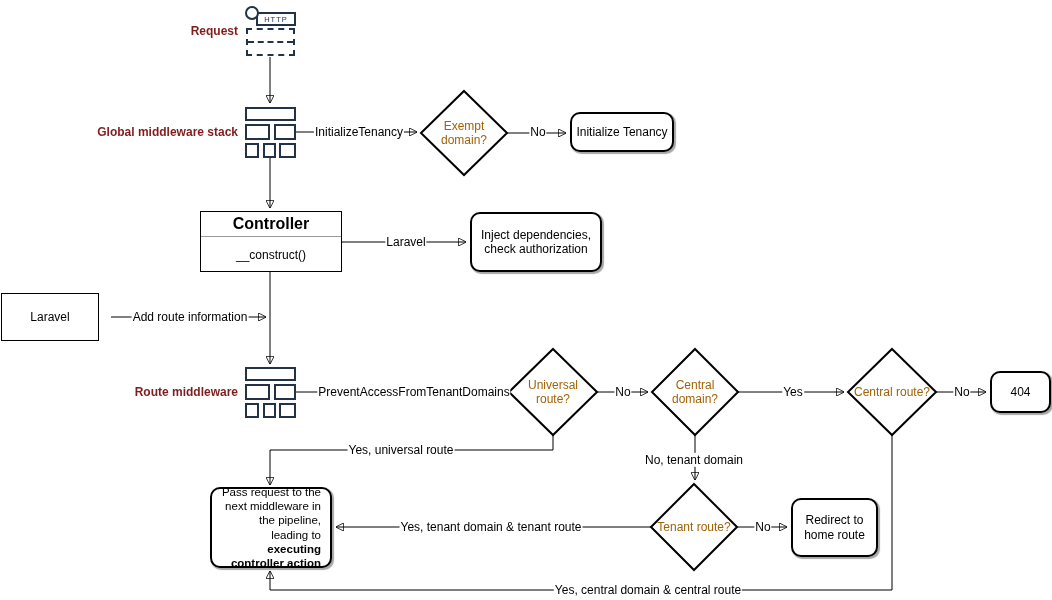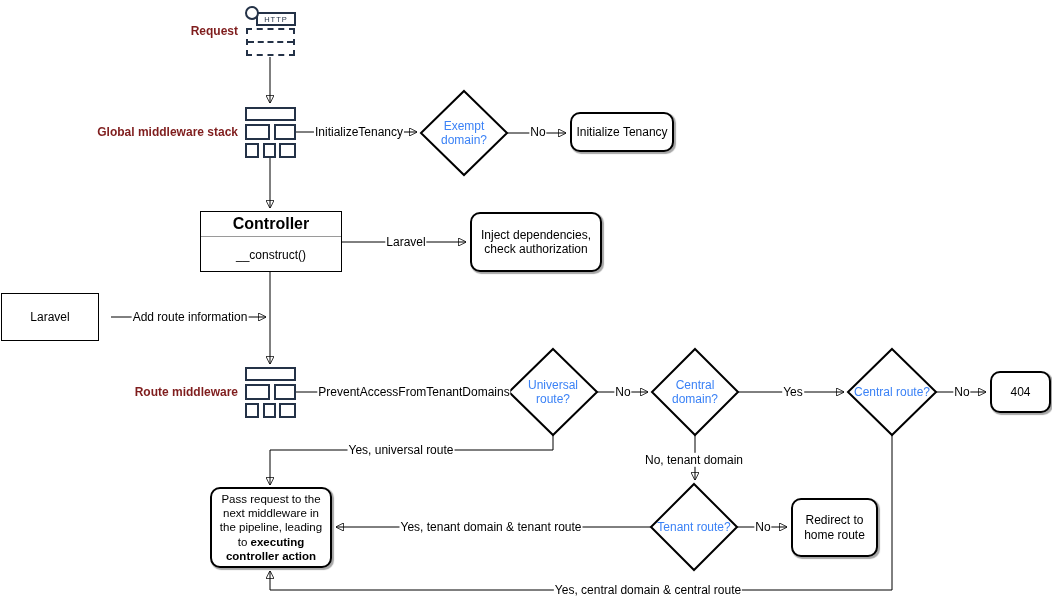--- a/index.html
+++ b/index.html
@@ -8,27 +8,27 @@
   #wires{position:absolute;left:0;top:0;}
   #wires path{fill:none;stroke:#000;stroke-width:1;}
   #wires polygon{fill:#fff;stroke:#000;stroke-width:2;}
 
   .lbl{position:absolute;transform:translate(-50%,-50%);font-size:12px;color:#000;
        background:#fff;padding:0 1px;white-space:nowrap;line-height:1.2;}
   .it{}
   .side{position:absolute;transform:translate(-100%,-50%);font-size:12px;font-weight:bold;
         color:#7f1d1d;white-space:nowrap;}
   .dtext{position:absolute;transform:translate(-50%,-50%);width:80px;text-align:center;
-         font-size:12px;line-height:1.18;color:#3b82f6;}
+         font-size:12px;line-height:1.18;color:#a16207;}
 
   .rbox{position:absolute;box-sizing:border-box;border:2px solid #000;border-radius:10px;
         background:#fff;display:flex;align-items:center;justify-content:center;text-align:center;
         font-size:12px;line-height:1.2;color:#000;padding:2px 4px;
         box-shadow:1.5px 1.5px 1px rgba(0,0,0,0.35);}
-  .pass{font-size:11.5px;line-height:1.24;padding:2px 3px;}
+  .pass{font-size:11.5px;line-height:1.24;padding:2px 9px;text-align:right;}
   .sbox{position:absolute;box-sizing:border-box;border:1px solid #000;background:#fff;
         display:flex;align-items:center;justify-content:center;text-align:center;
         font-size:12px;color:#000;}
   .uml{position:absolute;box-sizing:border-box;border:1px solid #000;background:#fff;}
   .uml-title{height:24px;display:flex;align-items:center;justify-content:center;
              font-weight:bold;font-size:16px;border-bottom:1px solid #9a9a9a;}
   .uml-body{height:35px;display:flex;align-items:center;justify-content:center;font-size:12px;}
 
   .mw{position:absolute;width:51px;height:51px;display:flex;flex-direction:column;
       justify-content:space-between;}

